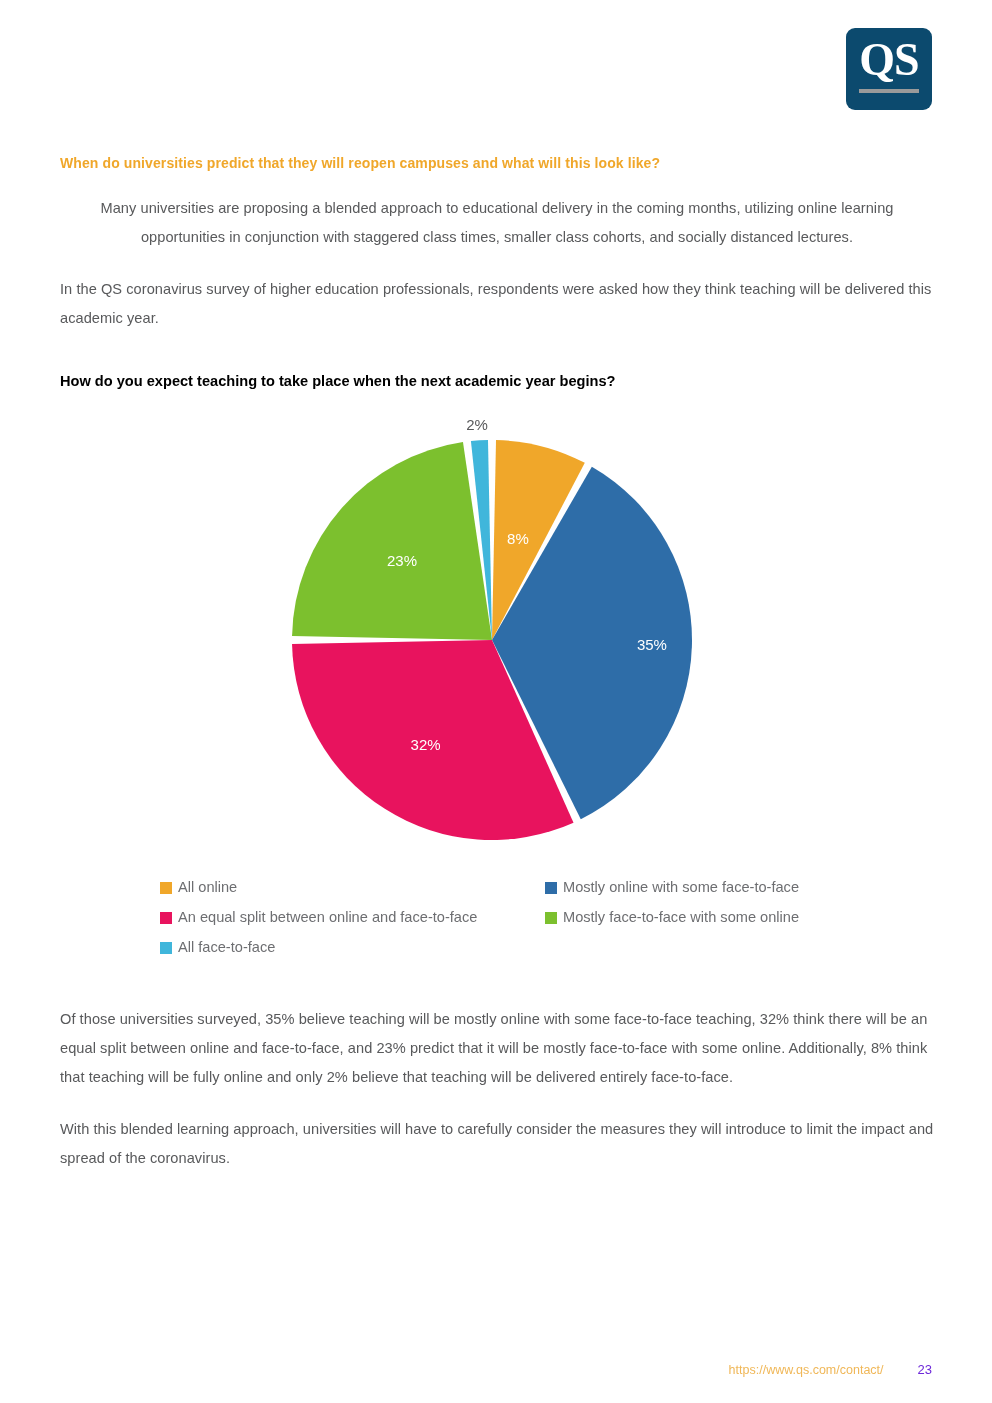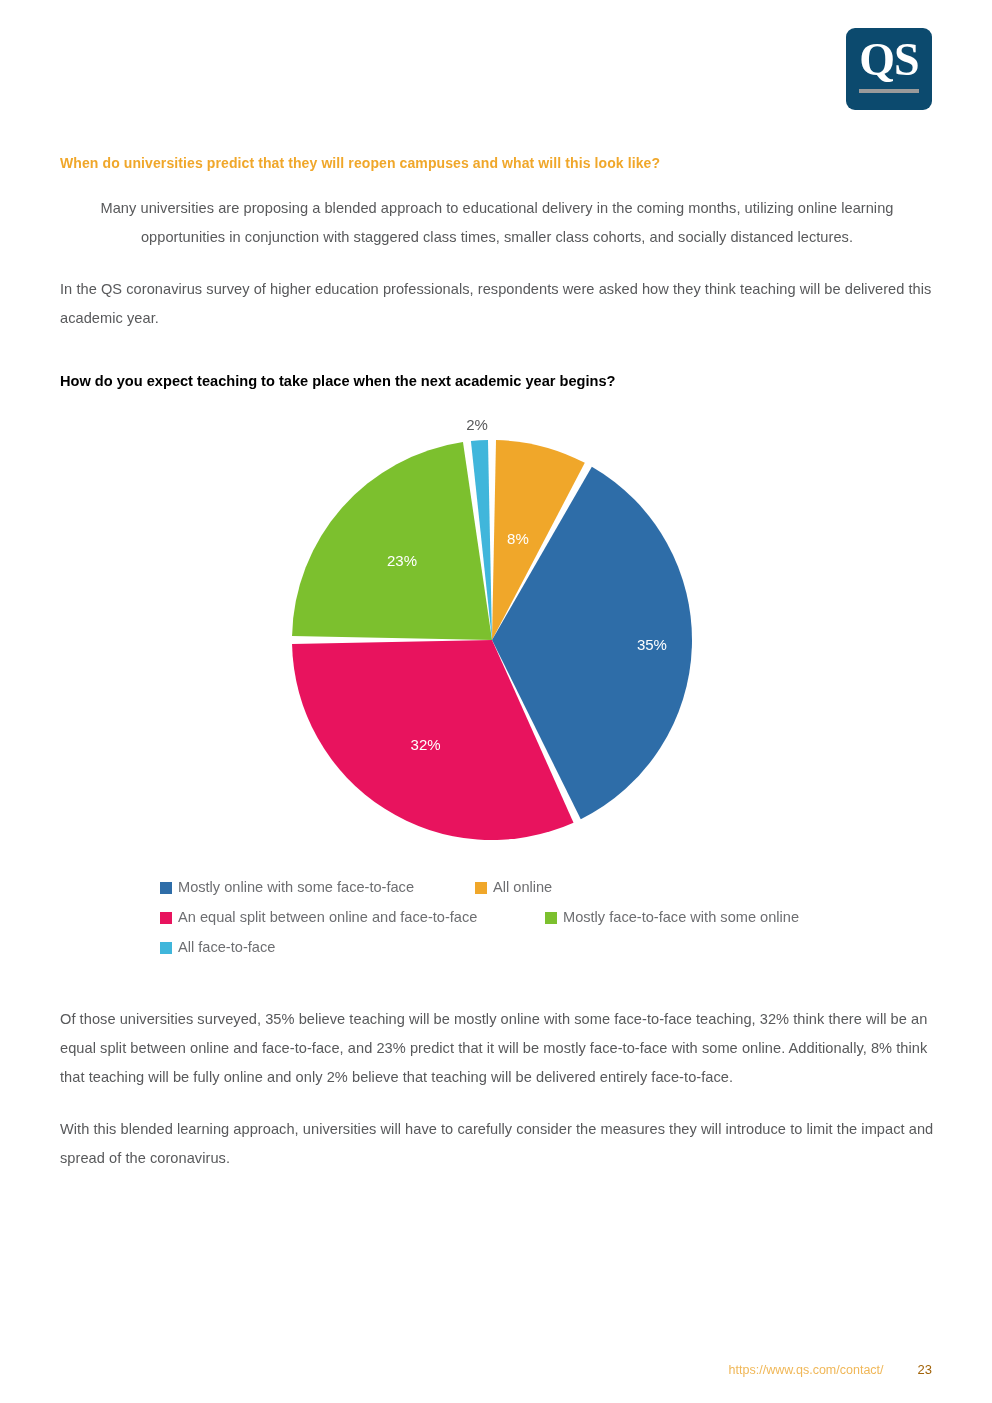--- a/index.html
+++ b/index.html
@@ -168,21 +168,21 @@
     align-items: baseline;
     font-size: 12.5px;
     text-align: center;
   }
   .footer-link {
     color: #F0B757;
     text-decoration: none;
     margin-right: 34px;
   }
   .footer-page {
-    color: #a16207;
+    color: #6d28d9;
     font-size: 13px;
   }
 </style>
 </head>
 <body>
 
 <div class="page">
 
   <div class="logo-wrap">
     <div class="logo-box">
@@ -215,27 +215,27 @@
             <text x="111.0" y="130.6" text-anchor="middle" class="slice-label" fill="#ffffff">23%</text>
           </g>
       </svg>
       <svg class="pie-svg" style="left:291px; top:0px; pointer-events:none;" width="410" height="40" viewBox="0 0 410 40">
         <text id="outside-label" class="outside-label" x="186" y="22" text-anchor="middle">2%</text>
       </svg>
     </div>
 
     <div class="legend">
       <div class="legend-row">
+        <div class="legend-item col-left">
+          <span class="legend-swatch" style="background:#F0A72A"></span>
+          <span>All online</span>
+        </div>
         <div class="legend-item col-right">
           <span class="legend-swatch" style="background:#2E6DA8"></span>
           <span>Mostly online with some face-to-face</span>
-        </div>
-        <div class="legend-item col-left">
-          <span class="legend-swatch" style="background:#F0A72A"></span>
-          <span>All online</span>
         </div>
       </div>
       <div class="legend-row">
         <div class="legend-item col-left">
           <span class="legend-swatch" style="background:#E8135E"></span>
           <span>An equal split between online and face-to-face</span>
         </div>
         <div class="legend-item col-right">
           <span class="legend-swatch" style="background:#7CC02E"></span>
           <span>Mostly face-to-face with some online</span>

